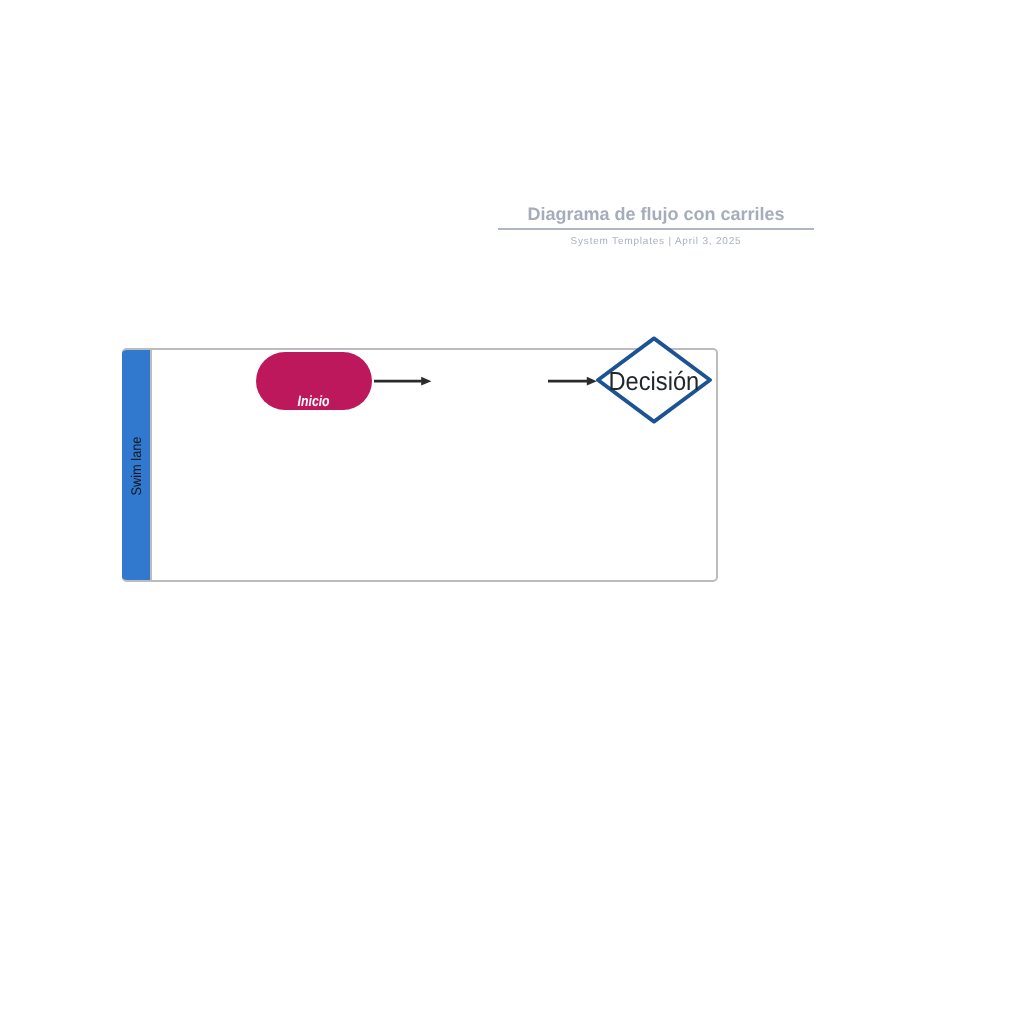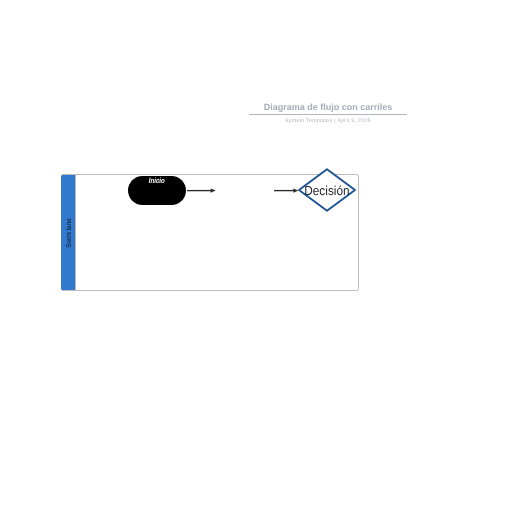--- a/index.html
+++ b/index.html
@@ -25,23 +25,23 @@
   .lane-header{position:absolute;left:-1px;top:-1px;width:14.9px;height:117px;
                background:#3179ce;border:1px solid #bcbcbc;border-left:0;
                box-sizing:border-box;border-radius:2.5px 0 0 2.5px;}
   .lane-label{position:absolute;left:50%;top:50%;
               transform:translate(-50%,-50%) rotate(-90deg);margin-left:.8px;
               font-size:7px;color:#10161e;white-space:nowrap;}
   .lane-label > span{display:inline-block;transform:scaleX(.913);}
   .lane-body{position:absolute;left:14.9px;top:0;right:0;bottom:0;}
 
   
-  .shape{position:absolute;display:flex;align-items:flex-start;justify-content:center;
+  .shape{position:absolute;display:flex;align-items:flex-end;justify-content:center;
          color:#ffffff;font-size:7.5px;font-weight:bold;font-style:italic;
-         background:#000000;}
+         background:#be185d;}
   .shape-terminator{left:128px;top:176px;width:58px;height:29px;
                     border-radius:15px;}
   .shape-process{left:216px;top:169px;width:58px;height:43px;
                  border-radius:2px;}
   .shape > span{display:inline-block;transform:scaleX(.815);}
 
   .shape-decision{position:absolute;left:298.3px;top:168.2px;width:58px;height:44px;
                   background:none;}
   .shape-decision svg{display:block;}
   .decision-label{position:absolute;left:0;top:0;width:58px;height:44px;

